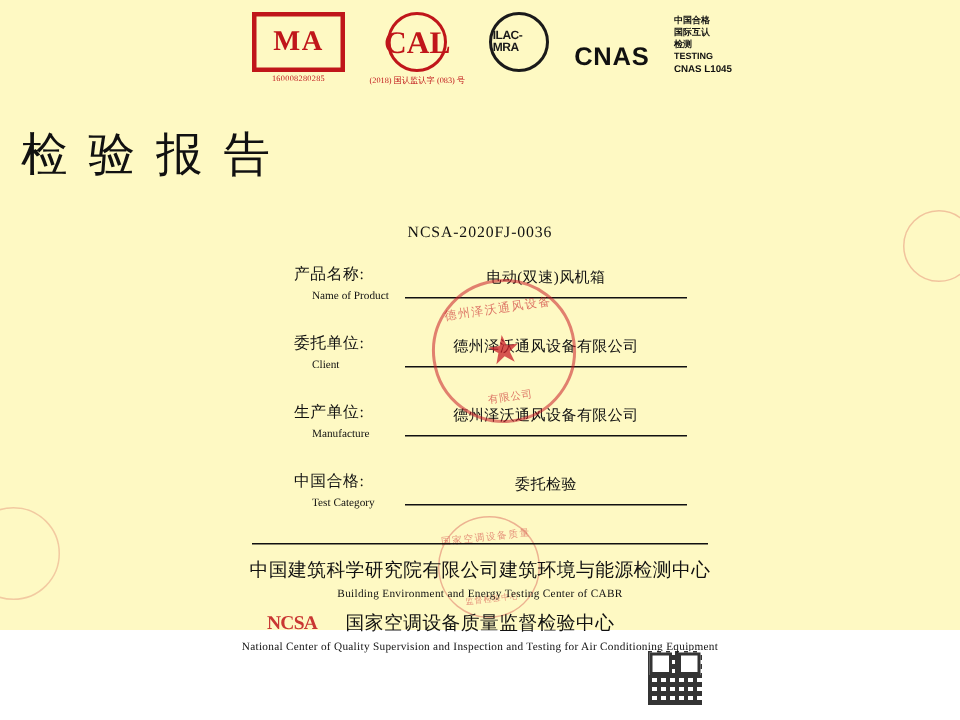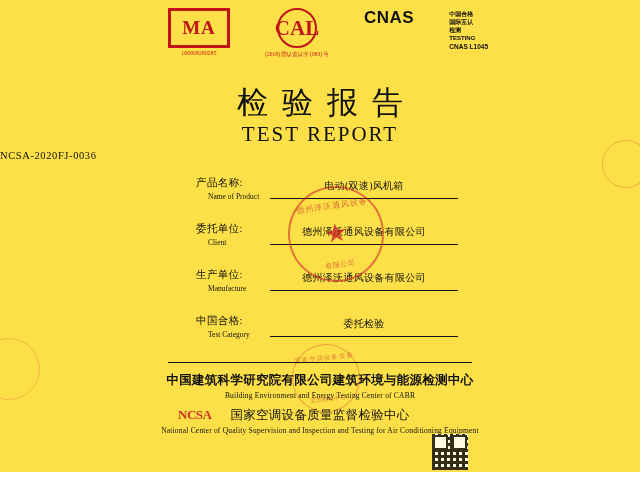--- a/index.html
+++ b/index.html
@@ -10,22 +10,22 @@
   body {
     width: 640px;
     height: 480px;
     overflow: hidden;
     font-family: "Liberation Serif", serif;
     color: #111;
   }
   .page {
     position: relative;
     width: 640px;
-    height: 472px;
-    background: #fde047;
+    height: 420px;
+    background: #fef9c3;
   }
 
   
   .logos {
     position: absolute;
     top: 8px;
     left: 168px;
     width: 320px;
     height: 62px;
     display: flex;
@@ -83,21 +83,21 @@
     border: 2.5px solid #1a1a1a;
     color: #1a1a1a;
     font-size: 8px;
     letter-spacing: -0.3px;
     font-family: "Liberation Sans", sans-serif;
   }
   .cnas-block {
     display: flex;
     flex-direction: column;
     align-items: center;
-    justify-content: flex-start;
+    justify-content: flex-end;
     height: 40px;
   }
   .cnas-text {
     font-size: 17px;
     font-weight: bold;
     font-family: "Liberation Sans", sans-serif;
     letter-spacing: 0.5px;
     color: #111;
   }
   .cnas-side {
@@ -118,21 +118,21 @@
     font-size: 6.5px;
     margin-top: 1px;
   }
 
   
   .title-cn {
     position: absolute;
     top: 82px;
     left: 0;
     width: 640px;
-    text-align: center;
+    text-align: left;
     font-size: 31px;
     letter-spacing: 14px;
     text-indent: 14px;
     font-family: "Liberation Serif", serif;
     font-weight: normal;
     color: #111;
   }
   .title-en {
     position: absolute;
     top: 122px;
@@ -142,21 +142,21 @@
     font-size: 21px;
     letter-spacing: 2px;
     font-family: "Liberation Serif", serif;
     color: #111;
   }
   .report-no {
     position: absolute;
     top: 150px;
     left: 0;
     width: 640px;
-    text-align: left;
+    text-align: center;
     font-size: 10.5px;
     letter-spacing: 0.6px;
     font-family: "Liberation Serif", serif;
     color: #111;
   }
 
   
   .fields {
     position: absolute;
     top: 176px;
@@ -216,21 +216,20 @@
     left: 168px;
     top: 0;
     width: 304px;
     border-top: 1px solid #111;
   }
   .f-cn1 {
     margin-top: 10px;
     font-size: 12.5px;
     letter-spacing: 0.3px;
     color: #111;
-    font-weight: bold;
   }
   .f-en1 {
     margin-top: 2px;
     font-size: 7.5px;
     letter-spacing: 0.2px;
     color: #111;
   }
   .f-cn2 {
     margin-top: 7px;
     font-size: 12.5px;
@@ -376,36 +375,38 @@
     <div class="logo-cell">
       <div class="ma-box">MA</div>
       <div class="ma-caption">160008280285</div>
     </div>
 
     <div class="logo-cell">
       <div class="ring cal-ring">CAL</div>
       <div class="cal-caption">(2018) 国认监认字 (083) 号</div>
     </div>
 
+    <div class="logo-cell">
+      <div class="ring ilac-ring">ILAC-MRA</div>
+    </div>
 
     <div class="cnas-block">
       <div class="cnas-text">CNAS</div>
     </div>
 
     <div class="cnas-side">
       <div class="lab">中国合格</div>
       <div class="lab">国际互认</div>
       <div class="lab">检测</div>
       <div class="lab">TESTING</div>
       <div class="code">CNAS L1045</div>
     </div>
   </div>
 
   <div class="title-cn">检验报告</div>
-  <div class="title-en">TEST REPORT</div>
   <div class="report-no">NCSA-2020FJ-0036</div>
 
   <div class="fields">
 
     <div class="field-row">
       <div class="field-label">
         <div class="lab-cn">产品名称:</div>
         <div class="lab-en">Name of Product</div>
       </div>
       <div class="field-value">电动(双速)风机箱</div>

